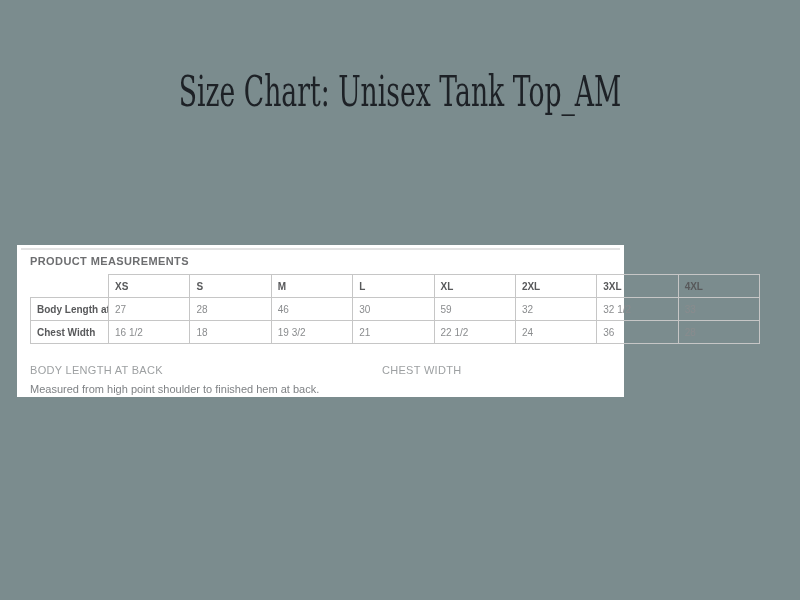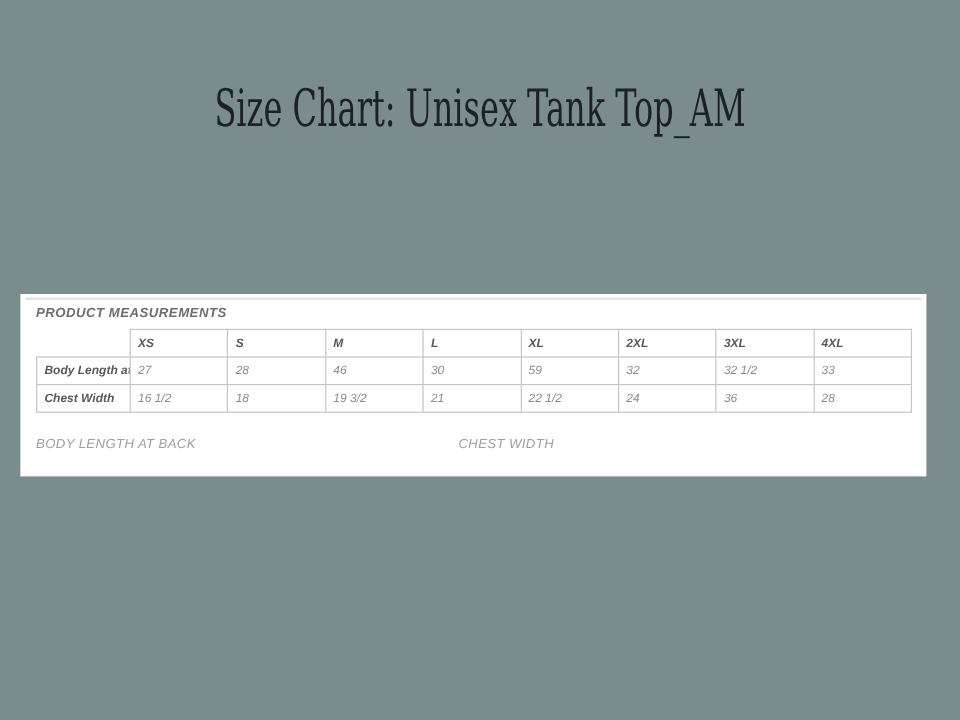--- a/index.html
+++ b/index.html
@@ -34,25 +34,24 @@
     transform-origin: 50% 50%;
     white-space: nowrap;
     letter-spacing: 0px;
   }
 
   
   .panel {
     position: absolute;
     left: 17px;
     top: 245px;
-    width: 755px;
+    width: 607px;
     height: 152px;
     background: #ffffff;
     box-sizing: border-box;
-    font-style: italic;
   }
   .top-rule {
     height: 0;
     border-top: 2px solid #e3e3e3;
     margin: 3px 4px 0 4px;
   }
   .panel-heading {
     margin: 5px 13px 0 13px;
     font-size: 11px;
     font-weight: bold;
@@ -165,18 +164,19 @@
           <td class="value">24</td>
           <td class="value">36</td>
           <td class="value">28</td>
         </tr>
       </tbody>
   </table>
 
   <div class="definitions" id="definitions">
       <div class="definition">
         <p class="definition-term">BODY LENGTH AT BACK</p>
+        <p class="definition-desc">Measured from high point shoulder to finished hem at back.</p>
       </div>
       <div class="definition">
         <p class="definition-term">CHEST WIDTH</p>
       </div>
     </div>
 </div>
 
 </body></html>

